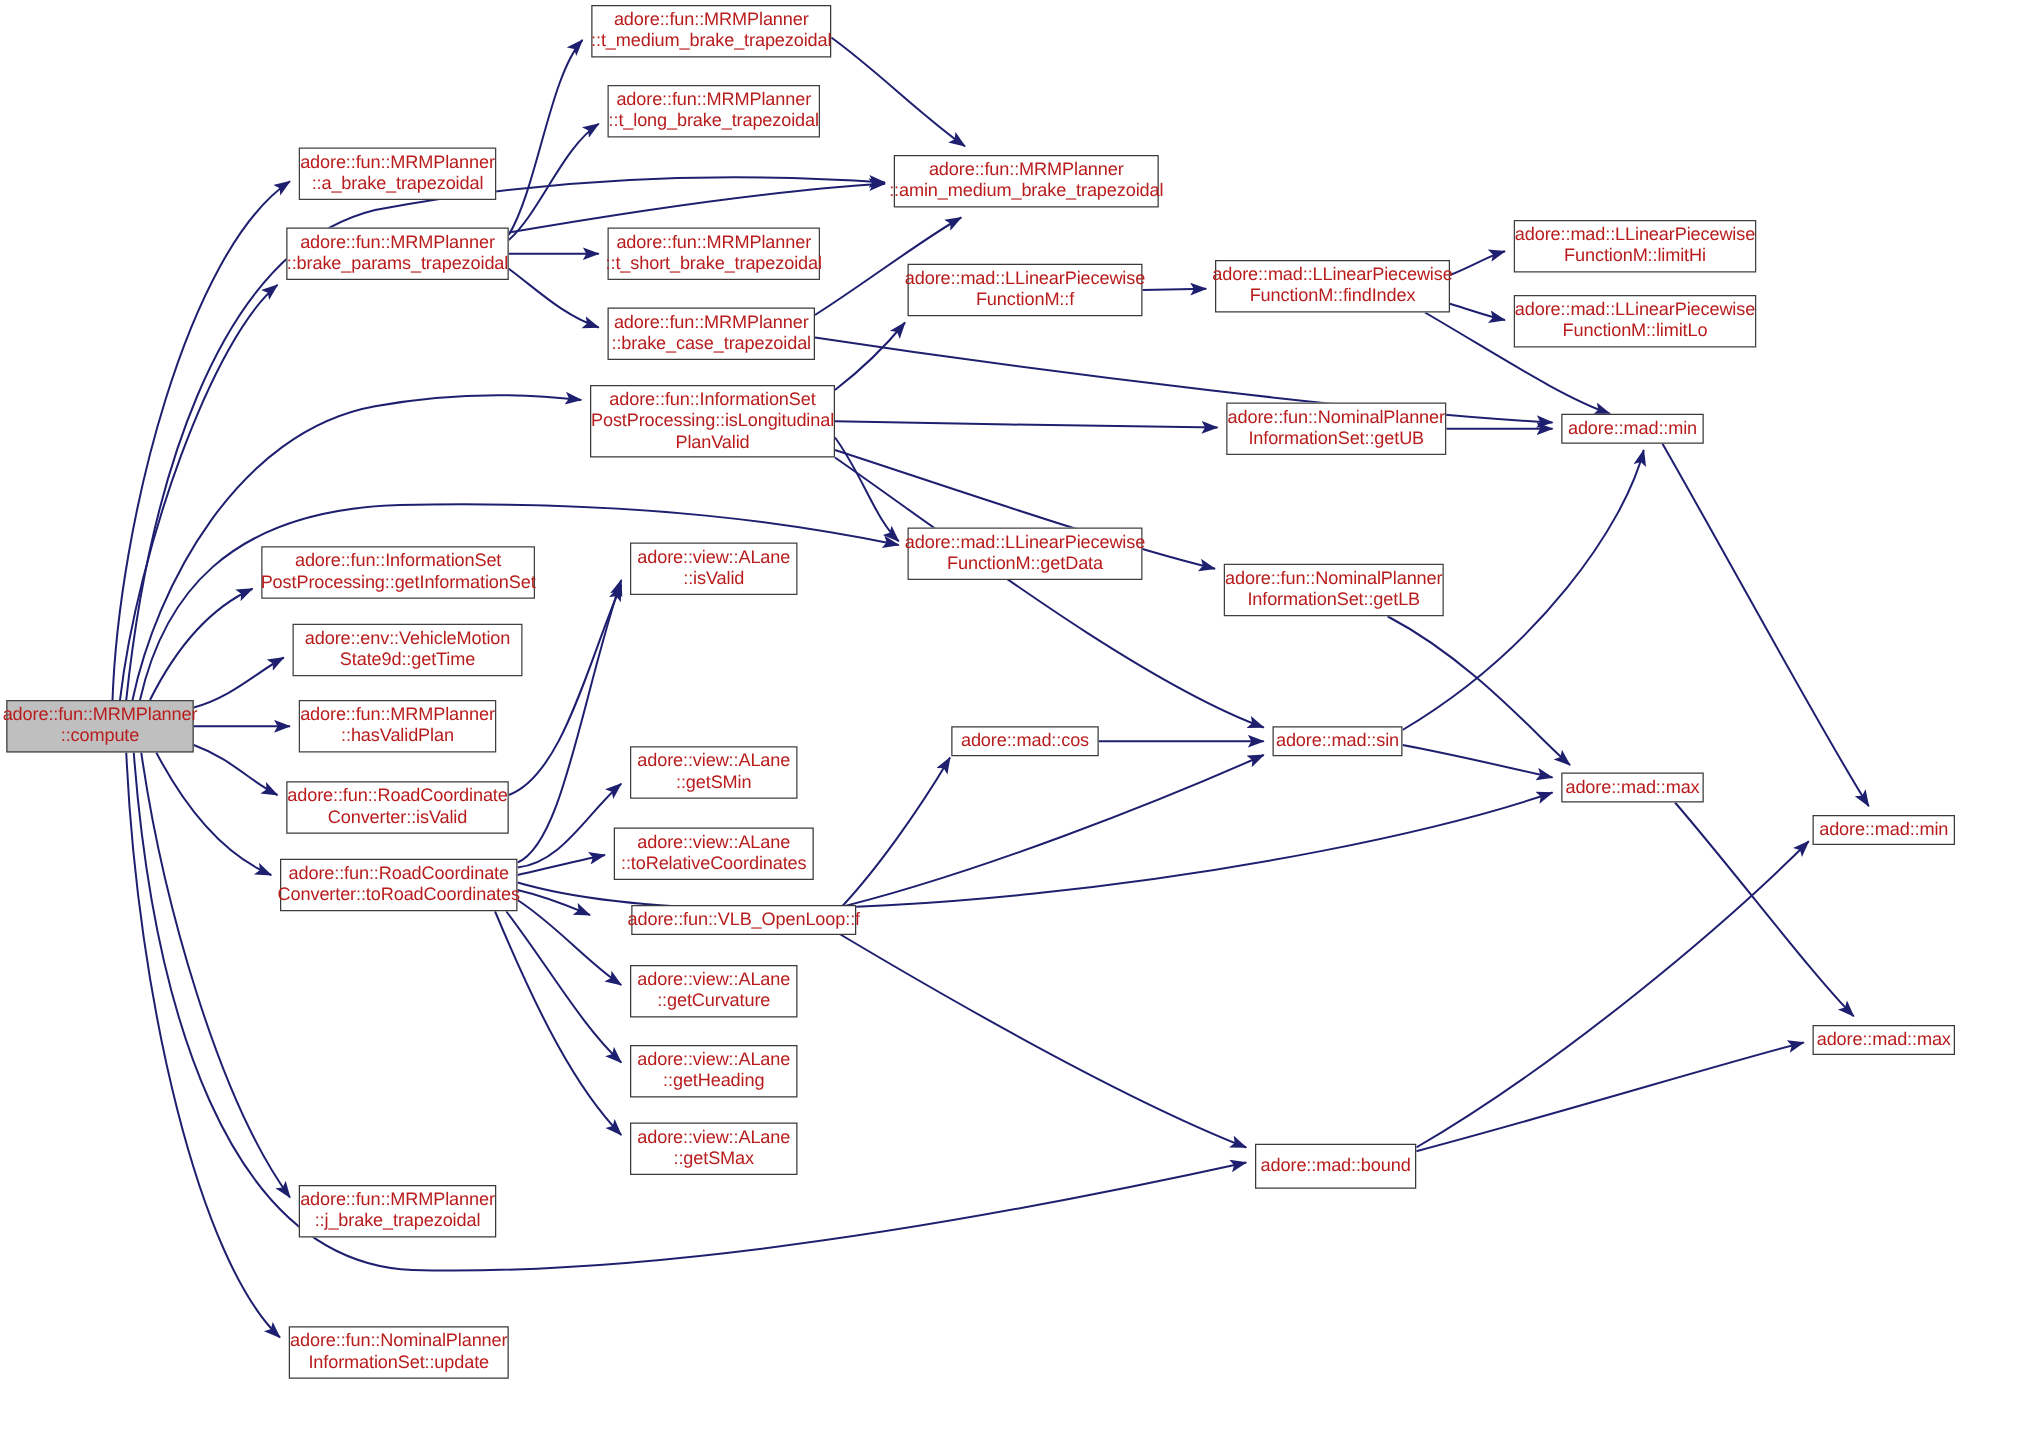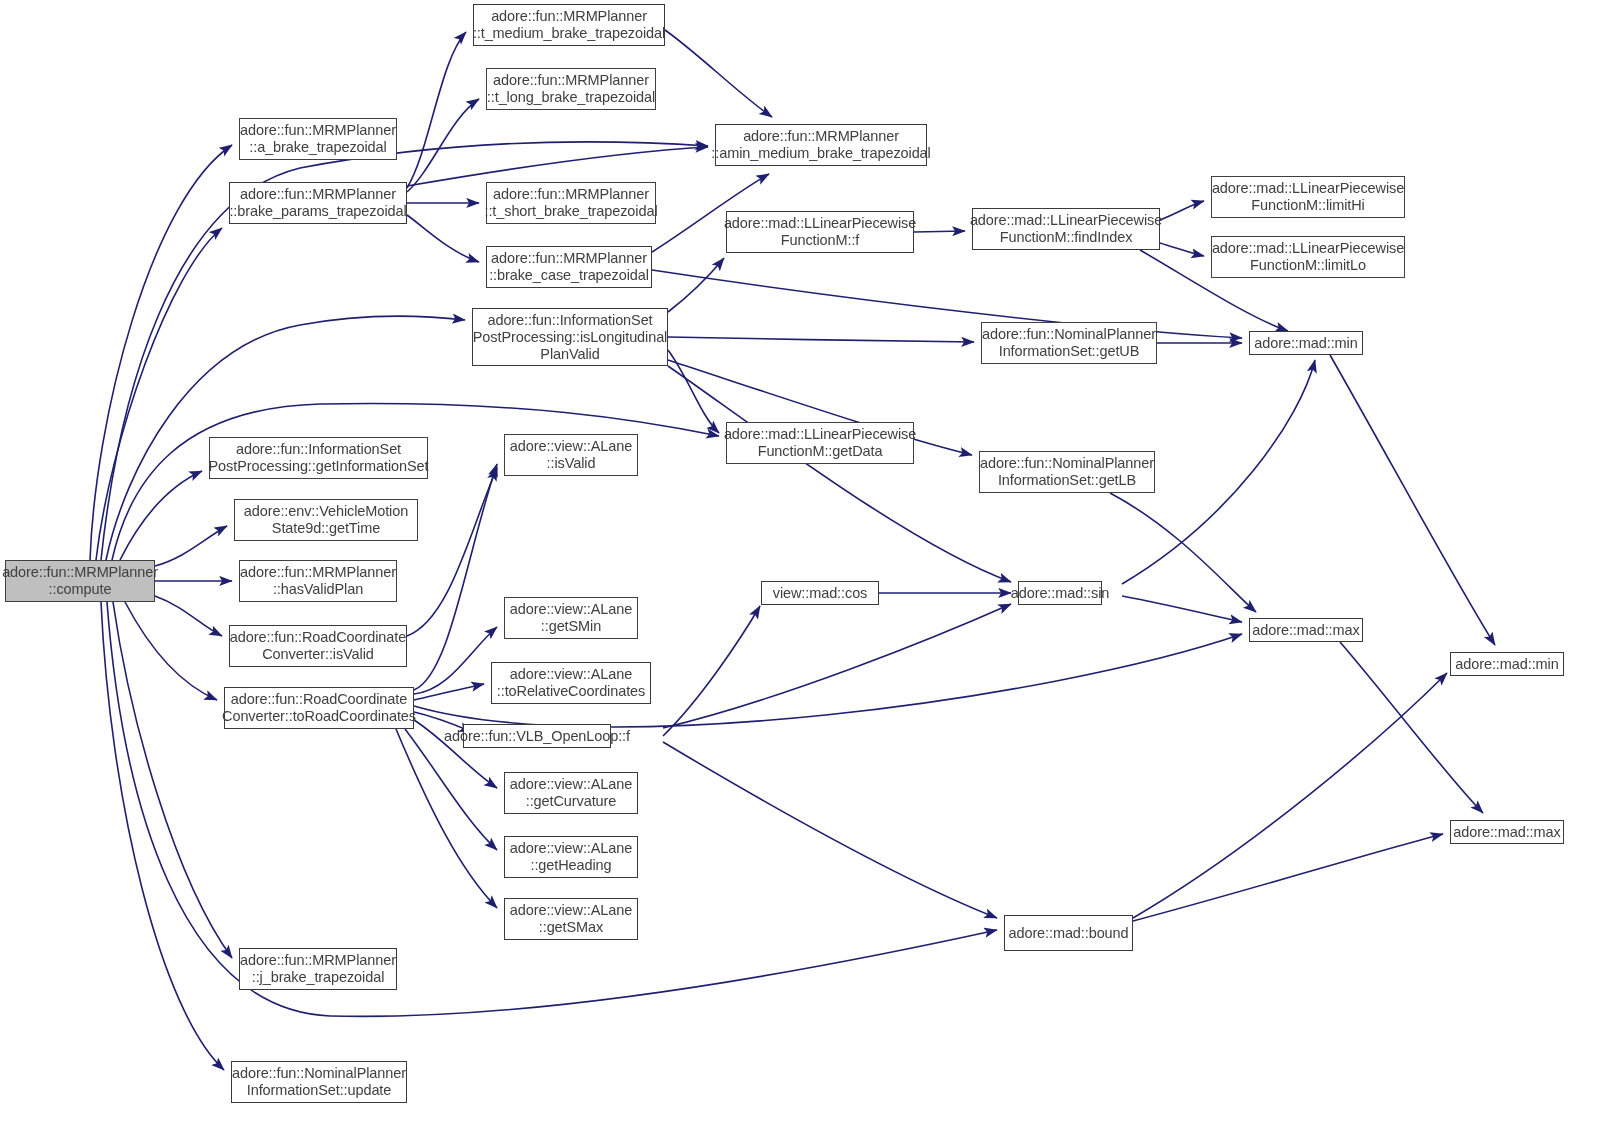--- a/index.html
+++ b/index.html
@@ -20,21 +20,21 @@
     left: 0;
     top: 0;
     width: 1624px;
     height: 1147px;
   }
   .node {
     position: absolute;
     box-sizing: border-box;
     border: 1px solid #404040;
     background: #ffffff;
-    color: #404040;
+    color: #b91c1c;
     font-size: 14.5px;
     line-height: 17px;
     text-align: center;
     display: flex;
     align-items: center;
     justify-content: center;
     white-space: pre-line;
     letter-spacing: -0.1px;
   }
   .node.root {
@@ -167,31 +167,31 @@
   <div class="node" style="left:504px; top:434px; width:134px; height:42px;">adore::view::ALane
 ::isValid</div>
   <div class="node" style="left:979px; top:451px; width:176px; height:42px;">adore::fun::NominalPlanner
 InformationSet::getLB</div>
   <div class="node" style="left:234px; top:499px; width:184px; height:42px;">adore::env::VehicleMotion
 State9d::getTime</div>
   <div class="node" style="left:239px; top:560px; width:158px; height:42px;">adore::fun::MRMPlanner
 ::hasValidPlan</div>
   <div class="node" style="left:504px; top:597px; width:134px; height:42px;">adore::view::ALane
 ::getSMin</div>
-  <div class="node thick" style="left:761px; top:581px; width:118px; height:24px;">view::mad::cos</div>
-  <div class="node thick" style="left:1018px; top:581px; width:84px; height:24px;">adore::mad::sin</div>
+  <div class="node thick" style="left:761px; top:581px; width:118px; height:24px;">adore::mad::cos</div>
+  <div class="node thick" style="left:1018px; top:581px; width:104px; height:24px;">adore::mad::sin</div>
   <div class="node thick" style="left:229px; top:625px; width:178px; height:42px;">adore::fun::RoadCoordinate
 Converter::isValid</div>
   <div class="node thick" style="left:1249px; top:618px; width:114px; height:24px;">adore::mad::max</div>
   <div class="node thick" style="left:1450px; top:652px; width:114px; height:24px;">adore::mad::min</div>
   <div class="node thick" style="left:491px; top:662px; width:160px; height:42px;">adore::view::ALane
 ::toRelativeCoordinates</div>
   <div class="node thick" style="left:224px; top:687px; width:190px; height:42px;">adore::fun::RoadCoordinate
 Converter::toRoadCoordinates</div>
-  <div class="node thick" style="left:463px; top:724px; width:148px; height:24px;">adore::fun::VLB_OpenLoop::f</div>
+  <div class="node thick" style="left:505px; top:724px; width:180px; height:24px;">adore::fun::VLB_OpenLoop::f</div>
   <div class="node thick" style="left:504px; top:772px; width:134px; height:42px;">adore::view::ALane
 ::getCurvature</div>
   <div class="node thick" style="left:1450px; top:820px; width:114px; height:24px;">adore::mad::max</div>
   <div class="node thick" style="left:504px; top:836px; width:134px; height:42px;">adore::view::ALane
 ::getHeading</div>
   <div class="node thick" style="left:504px; top:898px; width:134px; height:42px;">adore::view::ALane
 ::getSMax</div>
   <div class="node thick" style="left:1004px; top:915px; width:129px; height:36px;">adore::mad::bound</div>
   <div class="node thick" style="left:239px; top:948px; width:158px; height:42px;">adore::fun::MRMPlanner
 ::j_brake_trapezoidal</div>

